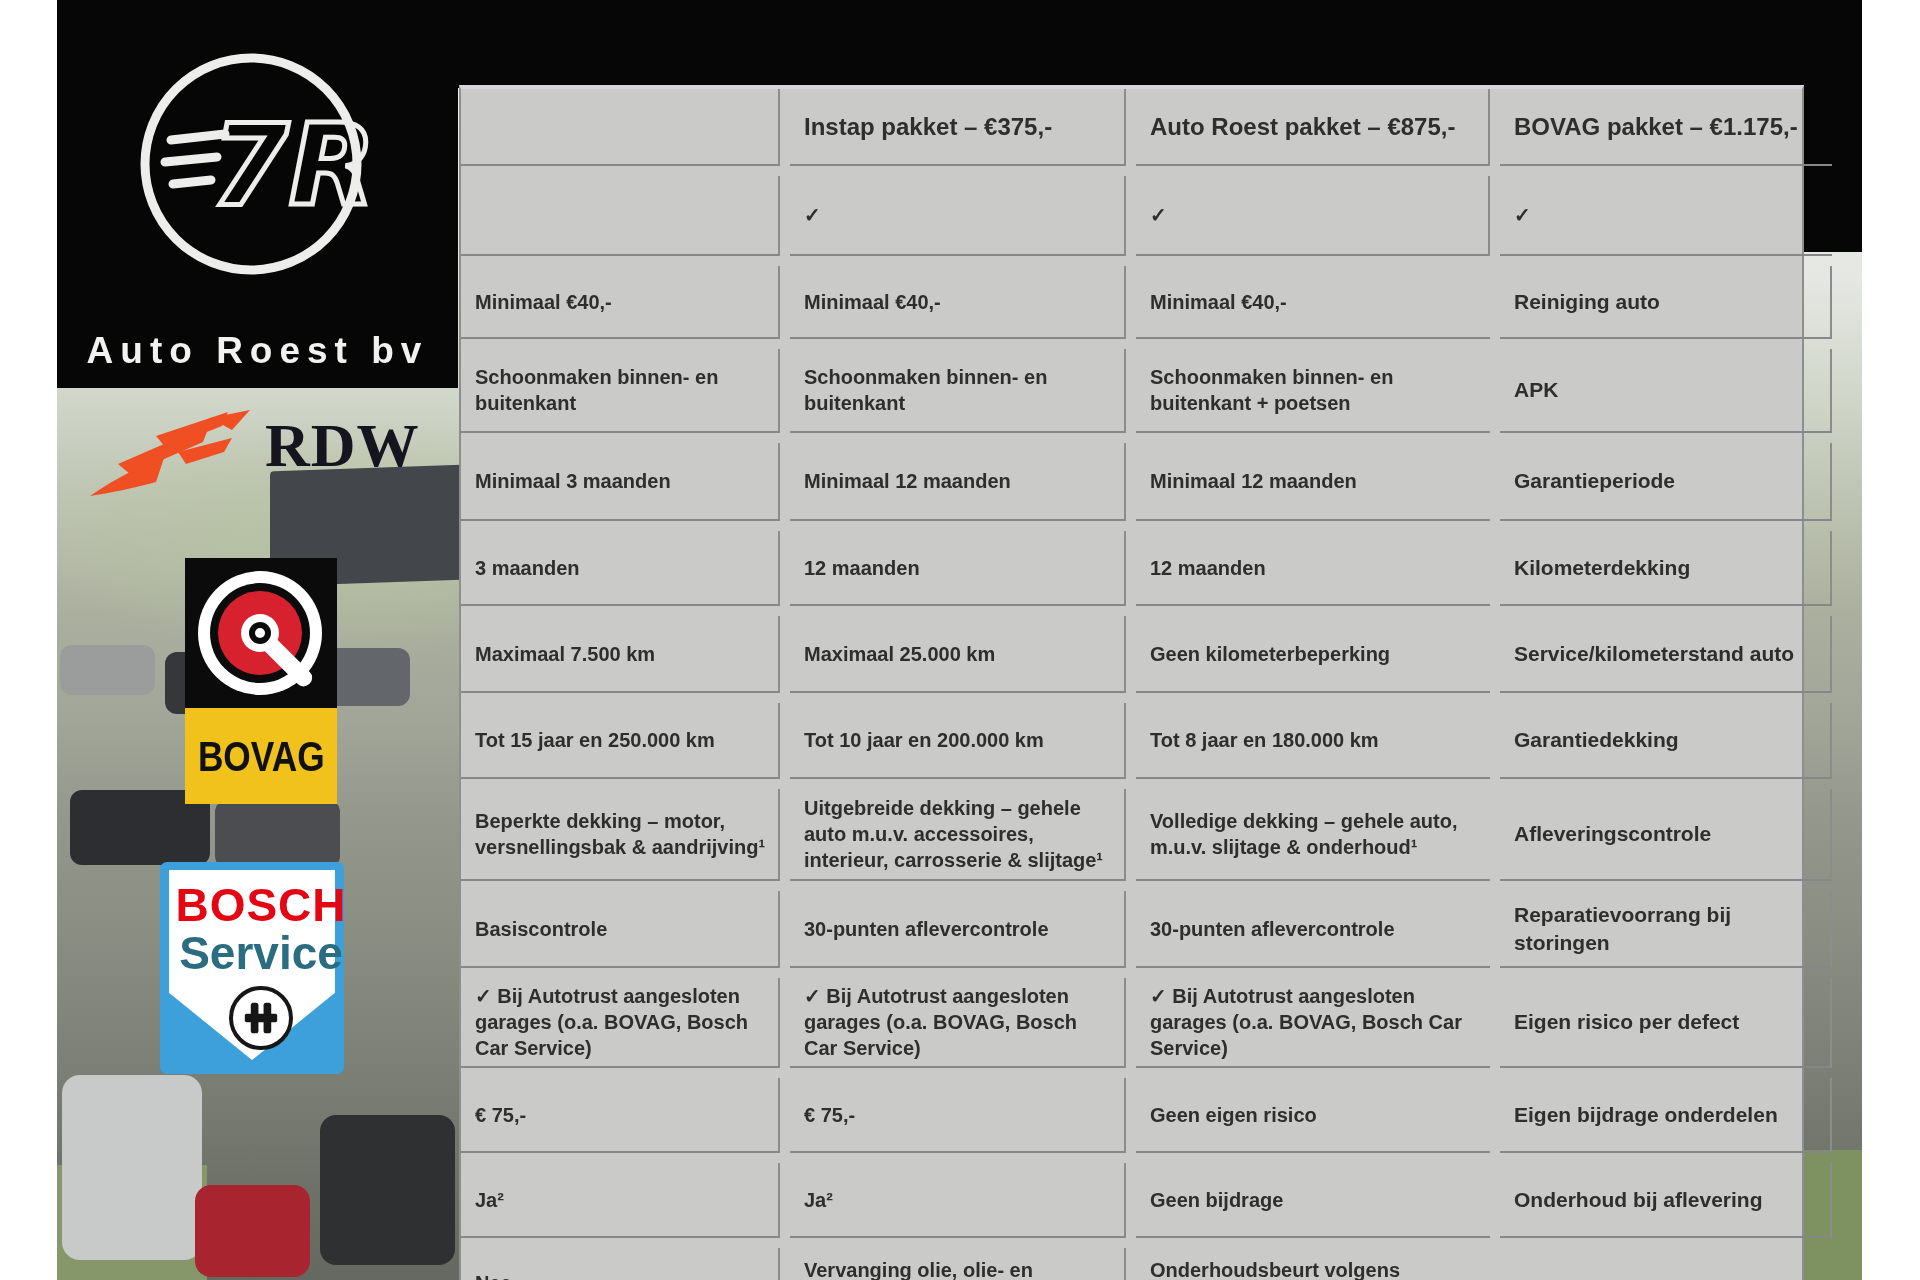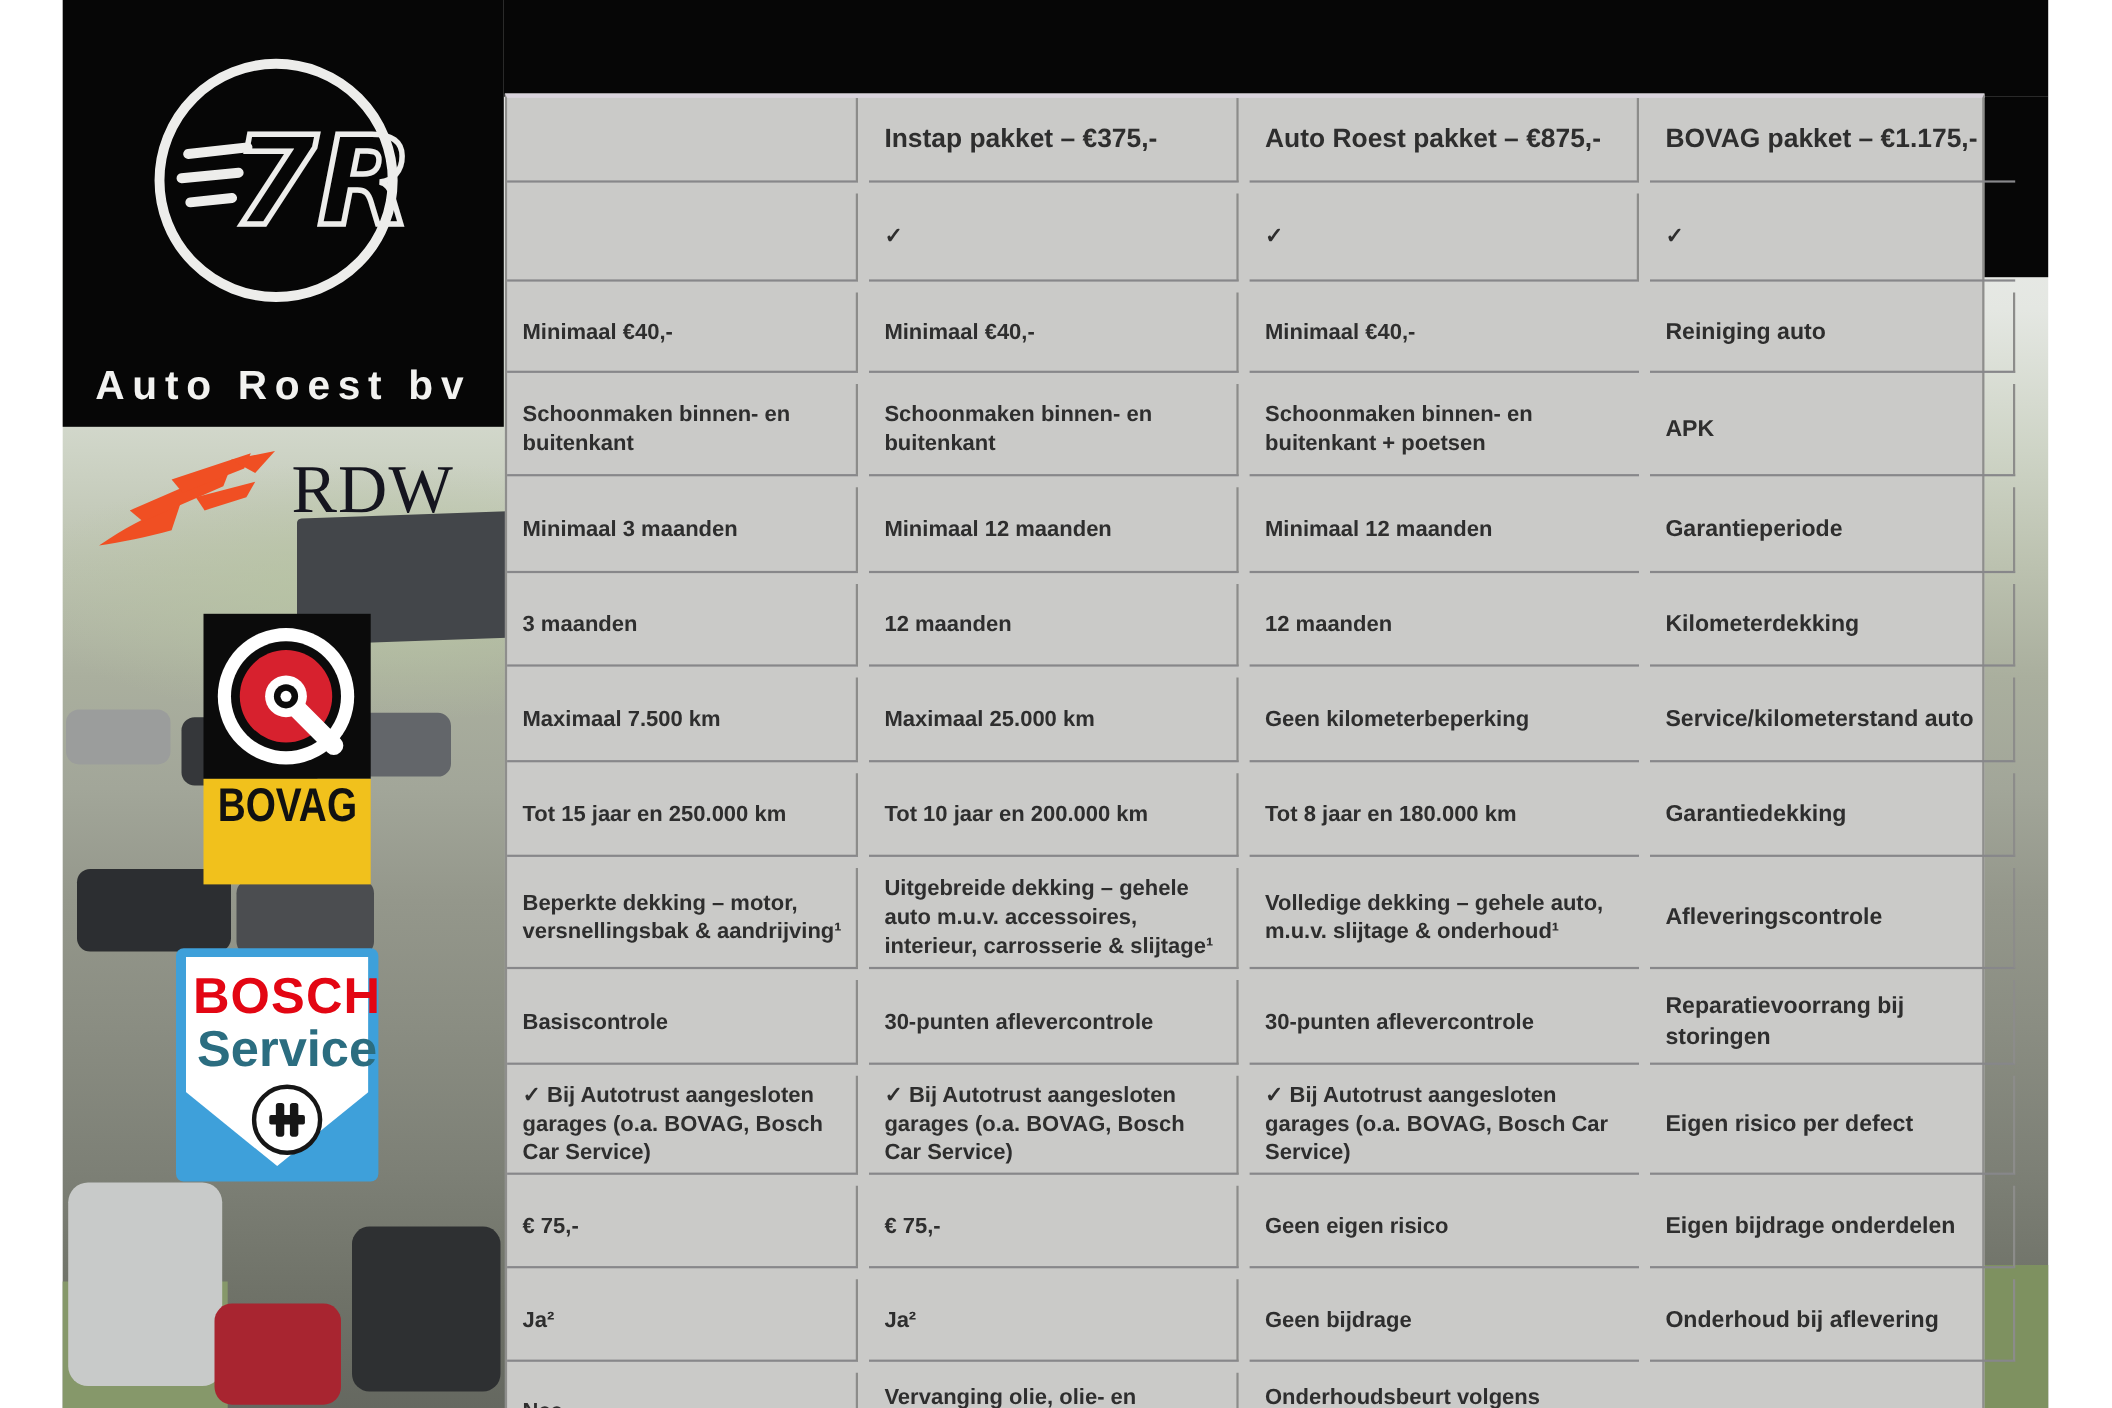--- a/index.html
+++ b/index.html
@@ -17,35 +17,35 @@
   .black-top{position:absolute;left:458px;top:0;width:1404px;height:88px;background:#060606;}
   .black-right{position:absolute;left:1800px;top:88px;width:62px;height:164px;background:#060606;}
   
   .ar-logo{position:absolute;left:131px;top:44px;width:240px;height:240px;text-align:center;}
   .ar-name{position:absolute;left:57px;top:330px;width:401px;text-align:center;color:#f2f2f0;
            font-weight:700;font-size:37px;letter-spacing:7px;}
   
   .rdw{position:absolute;left:82px;top:408px;width:330px;height:94px;}
   .rdw svg{position:absolute;left:0;top:0;}
   .rdw-text{position:absolute;left:183px;top:2px;font-family:"Liberation Serif",serif;
-            font-weight:400;font-size:62px;color:#15151f;letter-spacing:1px;}
+            font-weight:700;font-size:62px;color:#15151f;letter-spacing:1px;}
   
   .bovag{position:absolute;left:185px;top:558px;width:152px;height:246px;}
   .bovag-top{position:absolute;left:0;top:0;width:152px;height:150px;background:#0b0b0b;}
   .bv-c{position:absolute;border-radius:50%;}
   .bv-white{left:13px;top:13px;width:124px;height:124px;background:#ffffff;}
   .bv-black{left:25px;top:25px;width:100px;height:100px;background:#0b0b0b;}
   .bv-red{left:33px;top:33px;width:84px;height:84px;background:#d7212e;}
   .bv-handle{position:absolute;left:68px;top:70px;width:17px;height:76px;background:#ffffff;
              border-radius:8px;transform:rotate(-45deg);transform-origin:8px 8px;}
   .bv-eye1{left:56px;top:56px;width:38px;height:38px;background:#ffffff;}
   .bv-eye2{left:64px;top:64px;width:22px;height:22px;background:#0b0b0b;}
   .bv-eye3{left:70px;top:70px;width:10px;height:10px;background:#ffffff;}
   .bovag-bottom{position:absolute;left:0;top:150px;width:152px;height:96px;background:#f1c11c;
-                display:flex;justify-content:center;}
+                display:flex;align-items:center;justify-content:center;}
   .bovag-word{color:#111111;font-weight:700;font-size:43px;transform:scaleX(.82);letter-spacing:0px;}
   
   .bosch{position:absolute;left:160px;top:862px;width:184px;height:212px;background:#3ea0da;border-radius:7px;}
   .bosch-shield{position:absolute;left:9px;top:8px;right:9px;bottom:6px;background:#ffffff;
      clip-path:polygon(0 0,100% 0,100% 62%,50% 96%,0 62%);}
   .bosch-b{position:absolute;left:0;top:16px;width:202px;text-align:center;color:#e30613;
            font-weight:700;font-size:46px;letter-spacing:1px;}
   .bosch-s{position:absolute;left:0;top:64px;width:202px;text-align:center;color:#2b6d80;
            font-weight:700;font-size:46px;}
   .bosch-arm{position:absolute;left:69px;top:124px;width:64px;height:64px;border-radius:50%;

